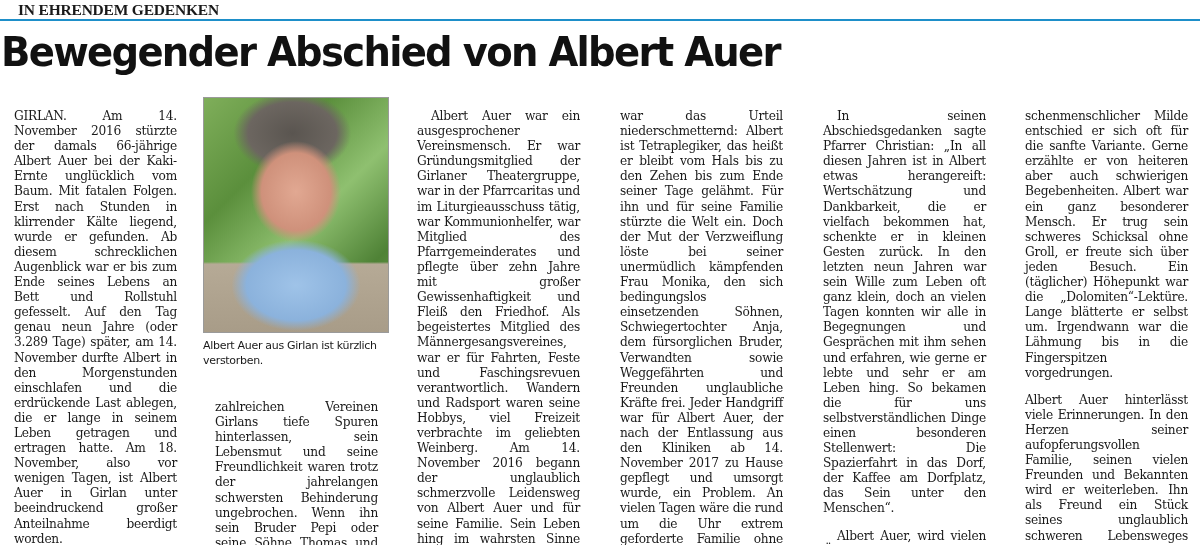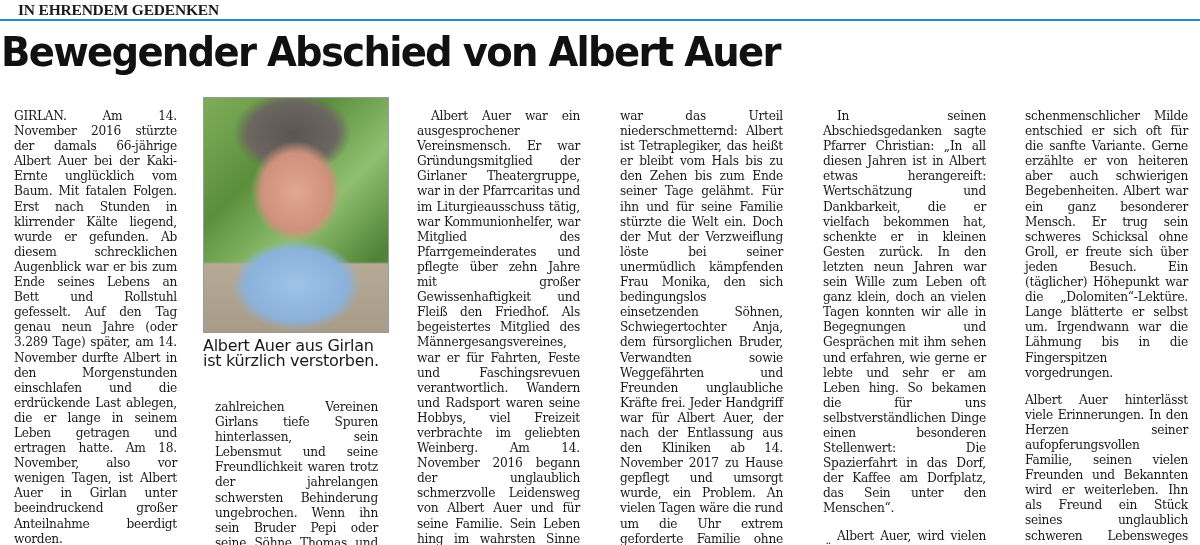--- a/index.html
+++ b/index.html
@@ -38,21 +38,21 @@
       radial-gradient(ellipse 34% 30% at 50% 40%, #e1a892 0%, #cf917b 55%, rgba(207,145,123,0) 72%),
       radial-gradient(ellipse 40% 22% at 48% 15%, #5a5550 0%, #6c6660 60%, rgba(108,102,96,0) 80%),
       radial-gradient(ellipse 45% 25% at 50% 80%, #9fc3e8 0%, #8bb2dc 60%, rgba(139,178,220,0) 78%),
       linear-gradient(180deg, rgba(0,0,0,0) 70%, #b6aa96 71%, #a89c88 100%),
       linear-gradient(135deg, #7fae5a 0%, #5b8f3c 30%, #8fc070 55%, #4f8236 80%, #6fa24c 100%);
     border:1px solid #9a9a9a;
     box-sizing:border-box;
   }
   .caption {
     position:absolute; left:203px; top:338px; width:190px;
-    font-family:"DejaVu Sans", sans-serif; font-size:16px; line-height:15px; color:#1a1a1a;
+    font-family:"DejaVu Sans", sans-serif; font-size:11px; line-height:15px; color:#1a1a1a;
     letter-spacing:-0.3px;
   }
 </style>
 </head>
 <body>
 
 <div class="kicker">IN EHRENDEM GEDENKEN</div>
 <div class="rule"></div>
 <h1 class="headline" style="margin:0">Bewegender Abschied von Albert Auer</h1>
 

